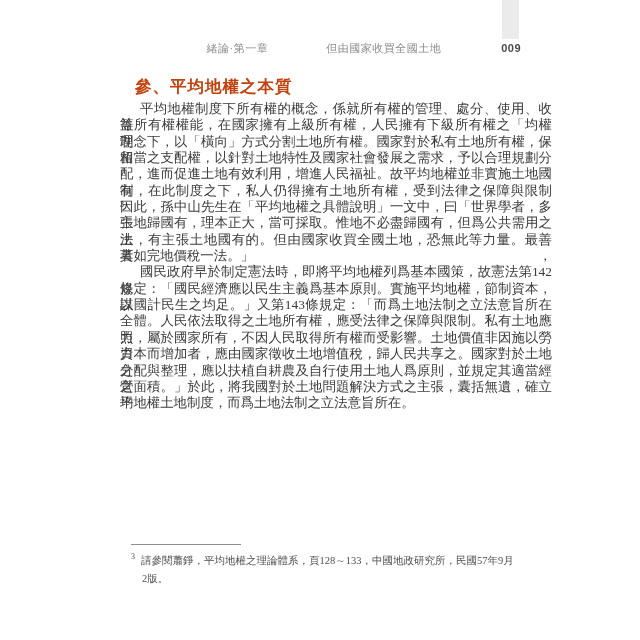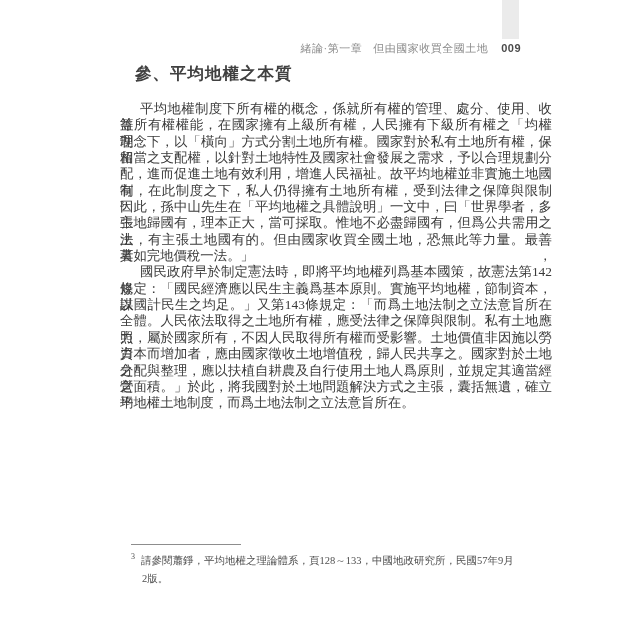--- a/index.html
+++ b/index.html
@@ -19,20 +19,21 @@
     width: 17px; height: 39px;
     background: #ebebeb;
   }
   
   .running-header {
     position: absolute;
     top: 41px; right: 119px;
     display: flex;
     align-items: baseline;
     white-space: nowrap;
+    gap: 47px;
   }
   .running-header .section {
     font-size: 11px;
     color: #8b8b8b;
     letter-spacing: 0.5px;
   }
   .running-header .title {
     font-size: 11px;
     color: #8b8b8b;
     letter-spacing: 0.5px;
@@ -42,24 +43,24 @@
     font-family: "Liberation Sans", "DejaVu Sans", sans-serif;
     font-size: 11px;
     font-weight: 600;
     color: #4a4a4a;
     margin-left: 13px;
     letter-spacing: 0.5px;
   }
   
   .section-heading {
     position: absolute;
-    left: 135px; top: 63px;
+    left: 135px; top: 76px;
     font-size: 16.5px;
     font-weight: bold;
-    color: #404040;
+    color: #c2410c;
     letter-spacing: 1px;
     white-space: nowrap;
   }
   
   .body-block {
     position: absolute;
     left: 120px; top: 101px;
     width: 432px;
   }
   .bline {

